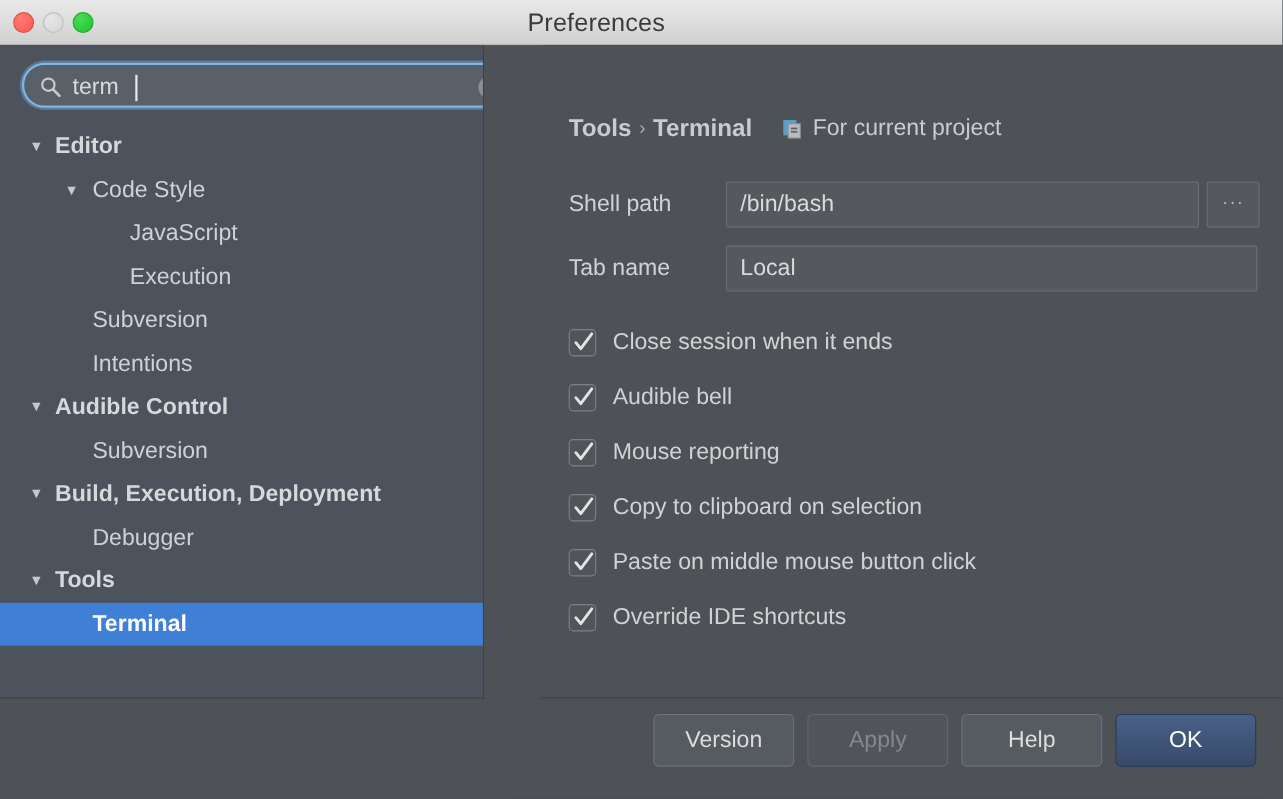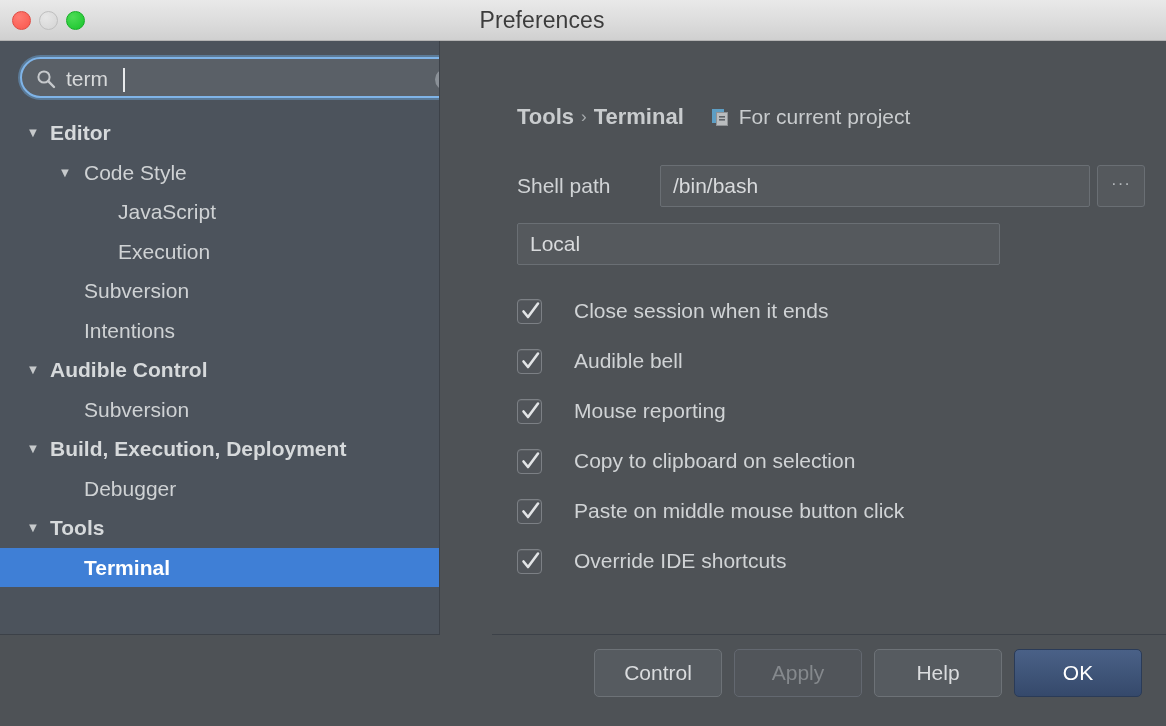--- a/index.html
+++ b/index.html
@@ -239,21 +239,20 @@
   #checkbox-list {
     position: absolute;
     left: 25px; top: 245px;
     width: 600px;
   }
   .check-row {
     height: 50px;
     display: flex;
     align-items: center;
     cursor: pointer;
-    gap: 17px;
   }
   .checkbox {
     width: 25px; height: 25px;
     border-radius: 4px;
     background: #51555a;
     border: 1px solid #7c8085;
     box-shadow: inset 0 1px 0 rgba(255,255,255,0.07);
     position: relative;
     flex: 0 0 auto;
   }
@@ -411,20 +410,21 @@
         <span id="scope-note-text">For current project</span>
       </div>
 
       <div class="field-row" style="top:132px;">
         <span class="field-label">Shell path</span>
         <div class="text-input" id="shell-path-input">/bin/bash</div>
         <div id="browse-button">···</div>
       </div>
 
       <div class="field-row" style="top:190px;">
+        <span class="field-label">Tab name</span>
         <div class="text-input" id="tab-name-input">Local</div>
       </div>
 
       <div id="checkbox-list">
           <div class="check-row">
             <span class="checkbox">
               <svg width="21" height="21" viewBox="0 0 21 21">
                 <polyline points="3.5,10.5 8,16 18,2.5" fill="none" stroke="#e2e4e6" stroke-width="2.6" stroke-linecap="round" stroke-linejoin="round"></polyline>
               </svg>
             </span>
@@ -469,20 +469,20 @@
               </svg>
             </span>
             <span class="check-label">Override IDE shortcuts</span>
           </div>
         </div>
     </div>
   </div>
 
   <div id="footer">
     <div id="footer-buttons">
-        <div class="dlg-button">Control</div>
+        <div class="dlg-button">Version</div>
         <div class="dlg-button disabled">Apply</div>
         <div class="dlg-button">Help</div>
         <div class="dlg-button primary">OK</div>
       </div>
   </div>
 
 </div>
 
 </body></html>

